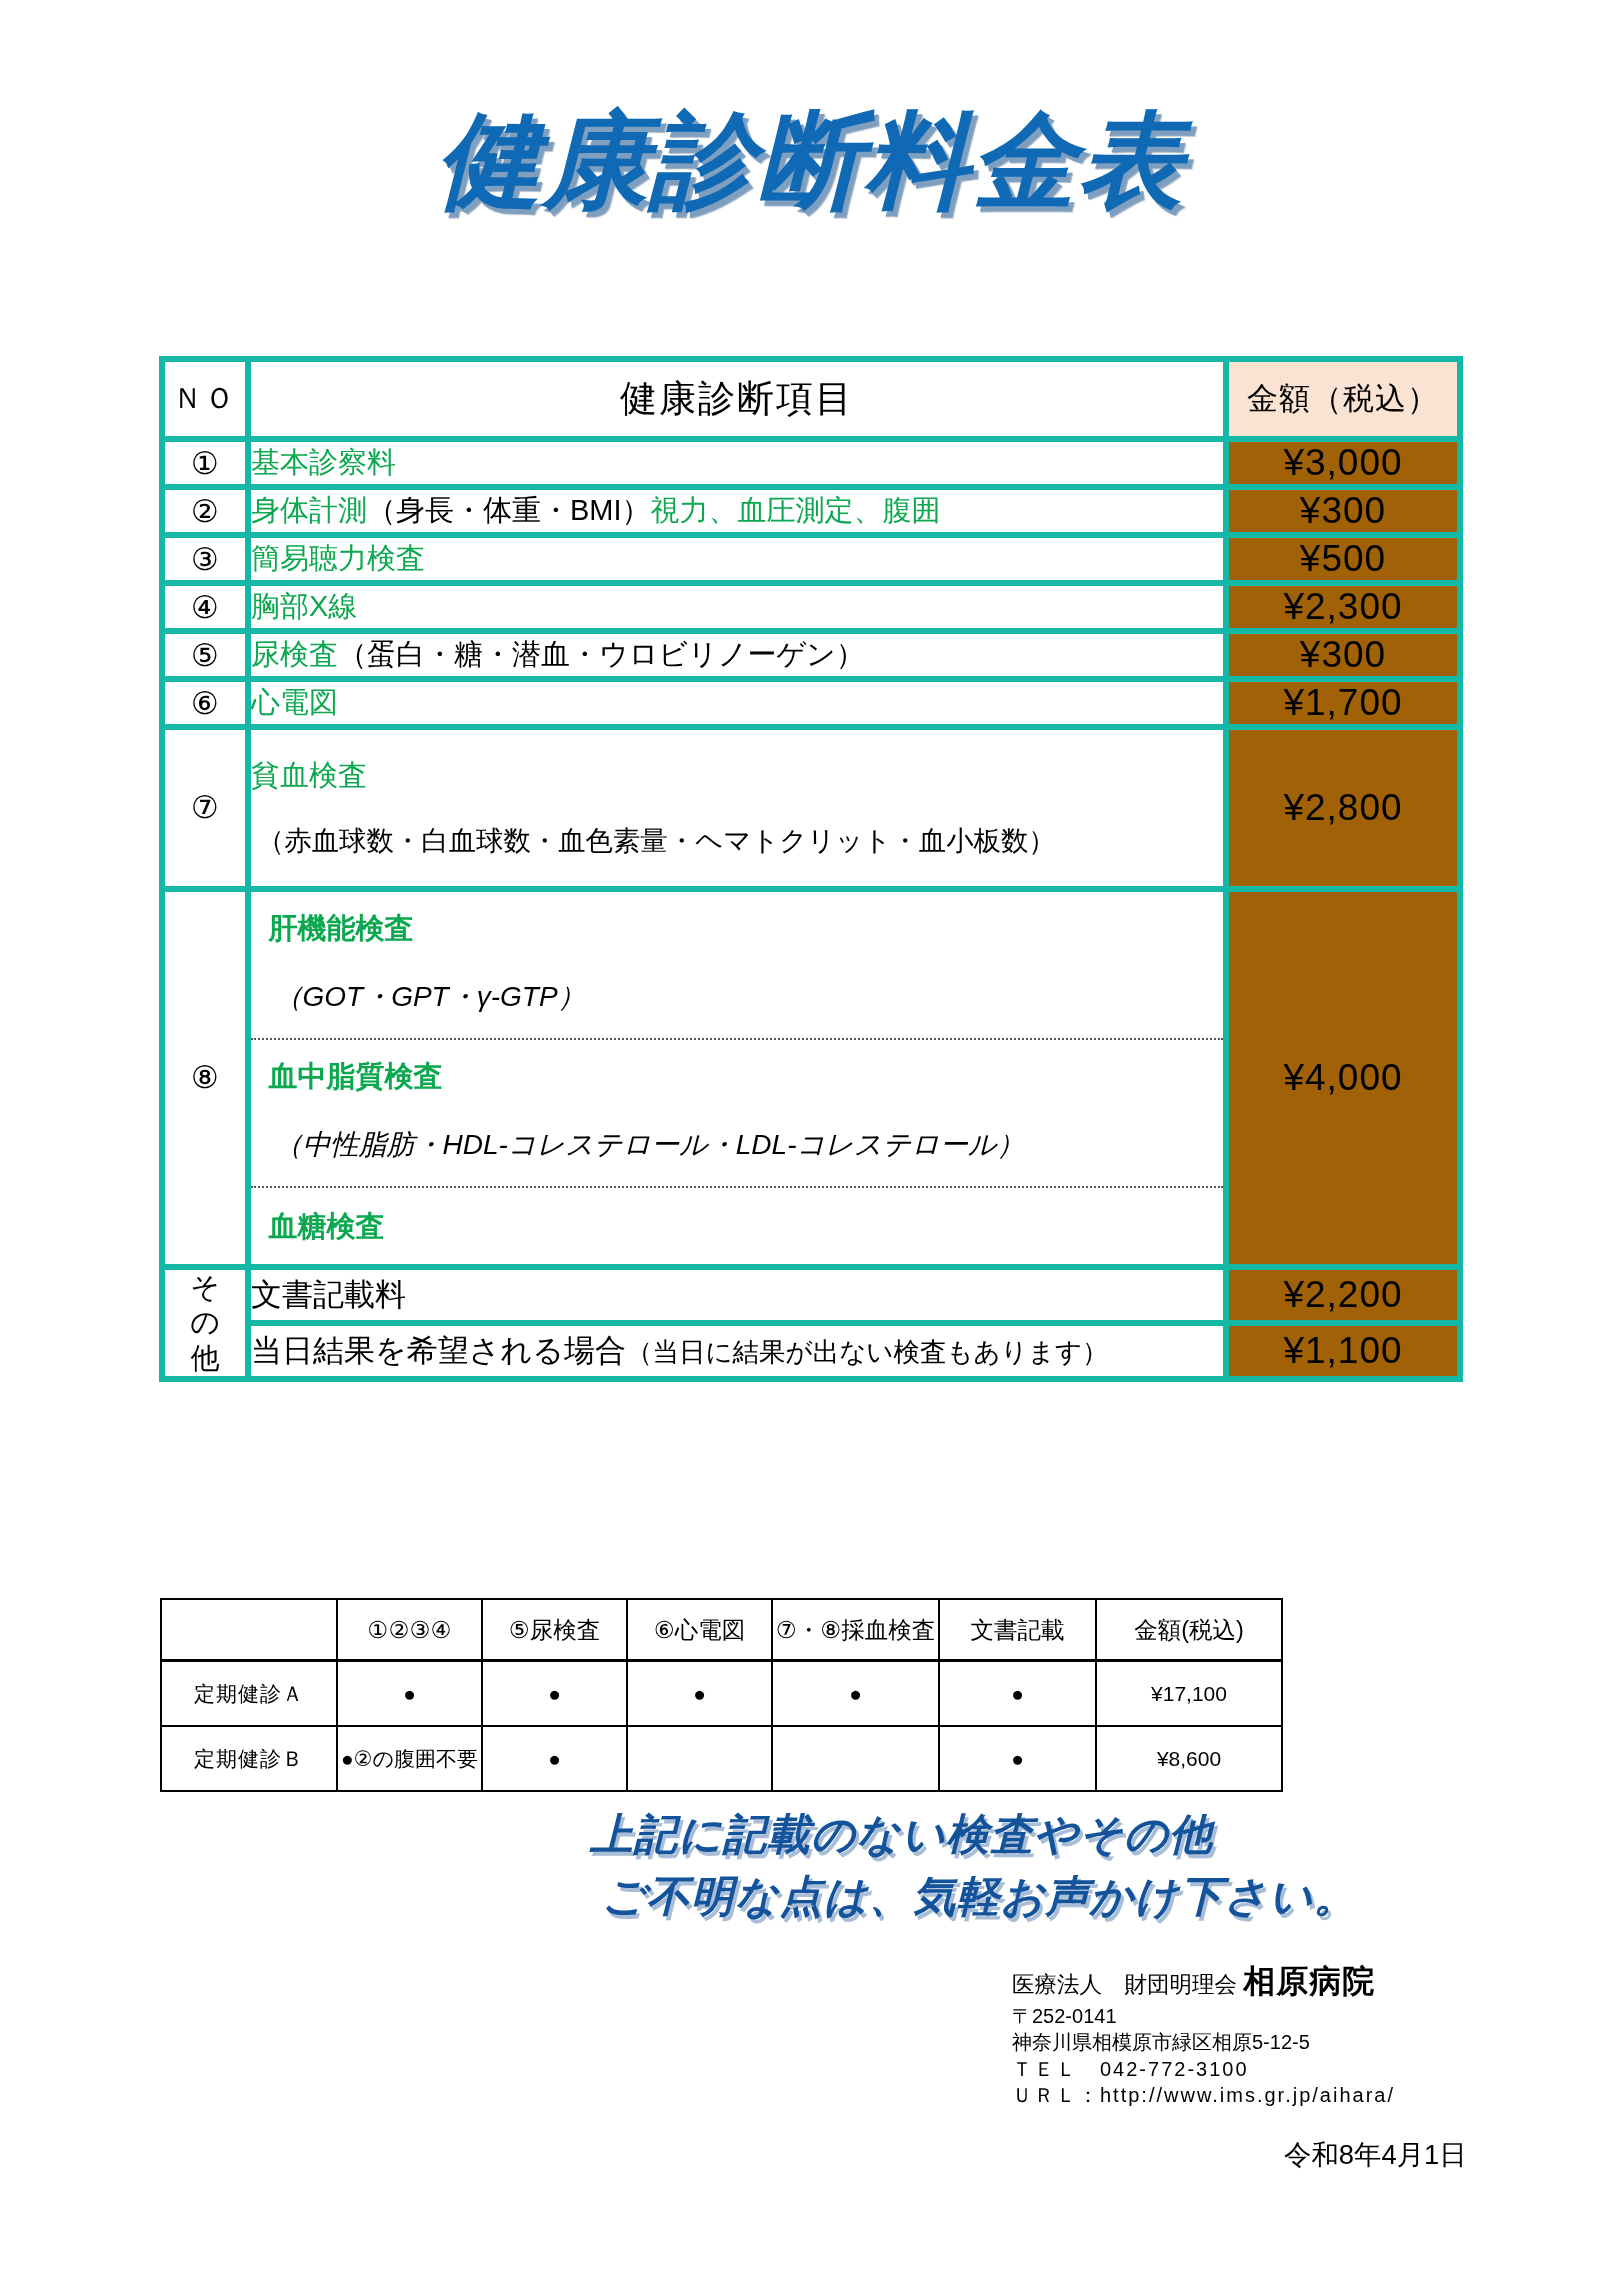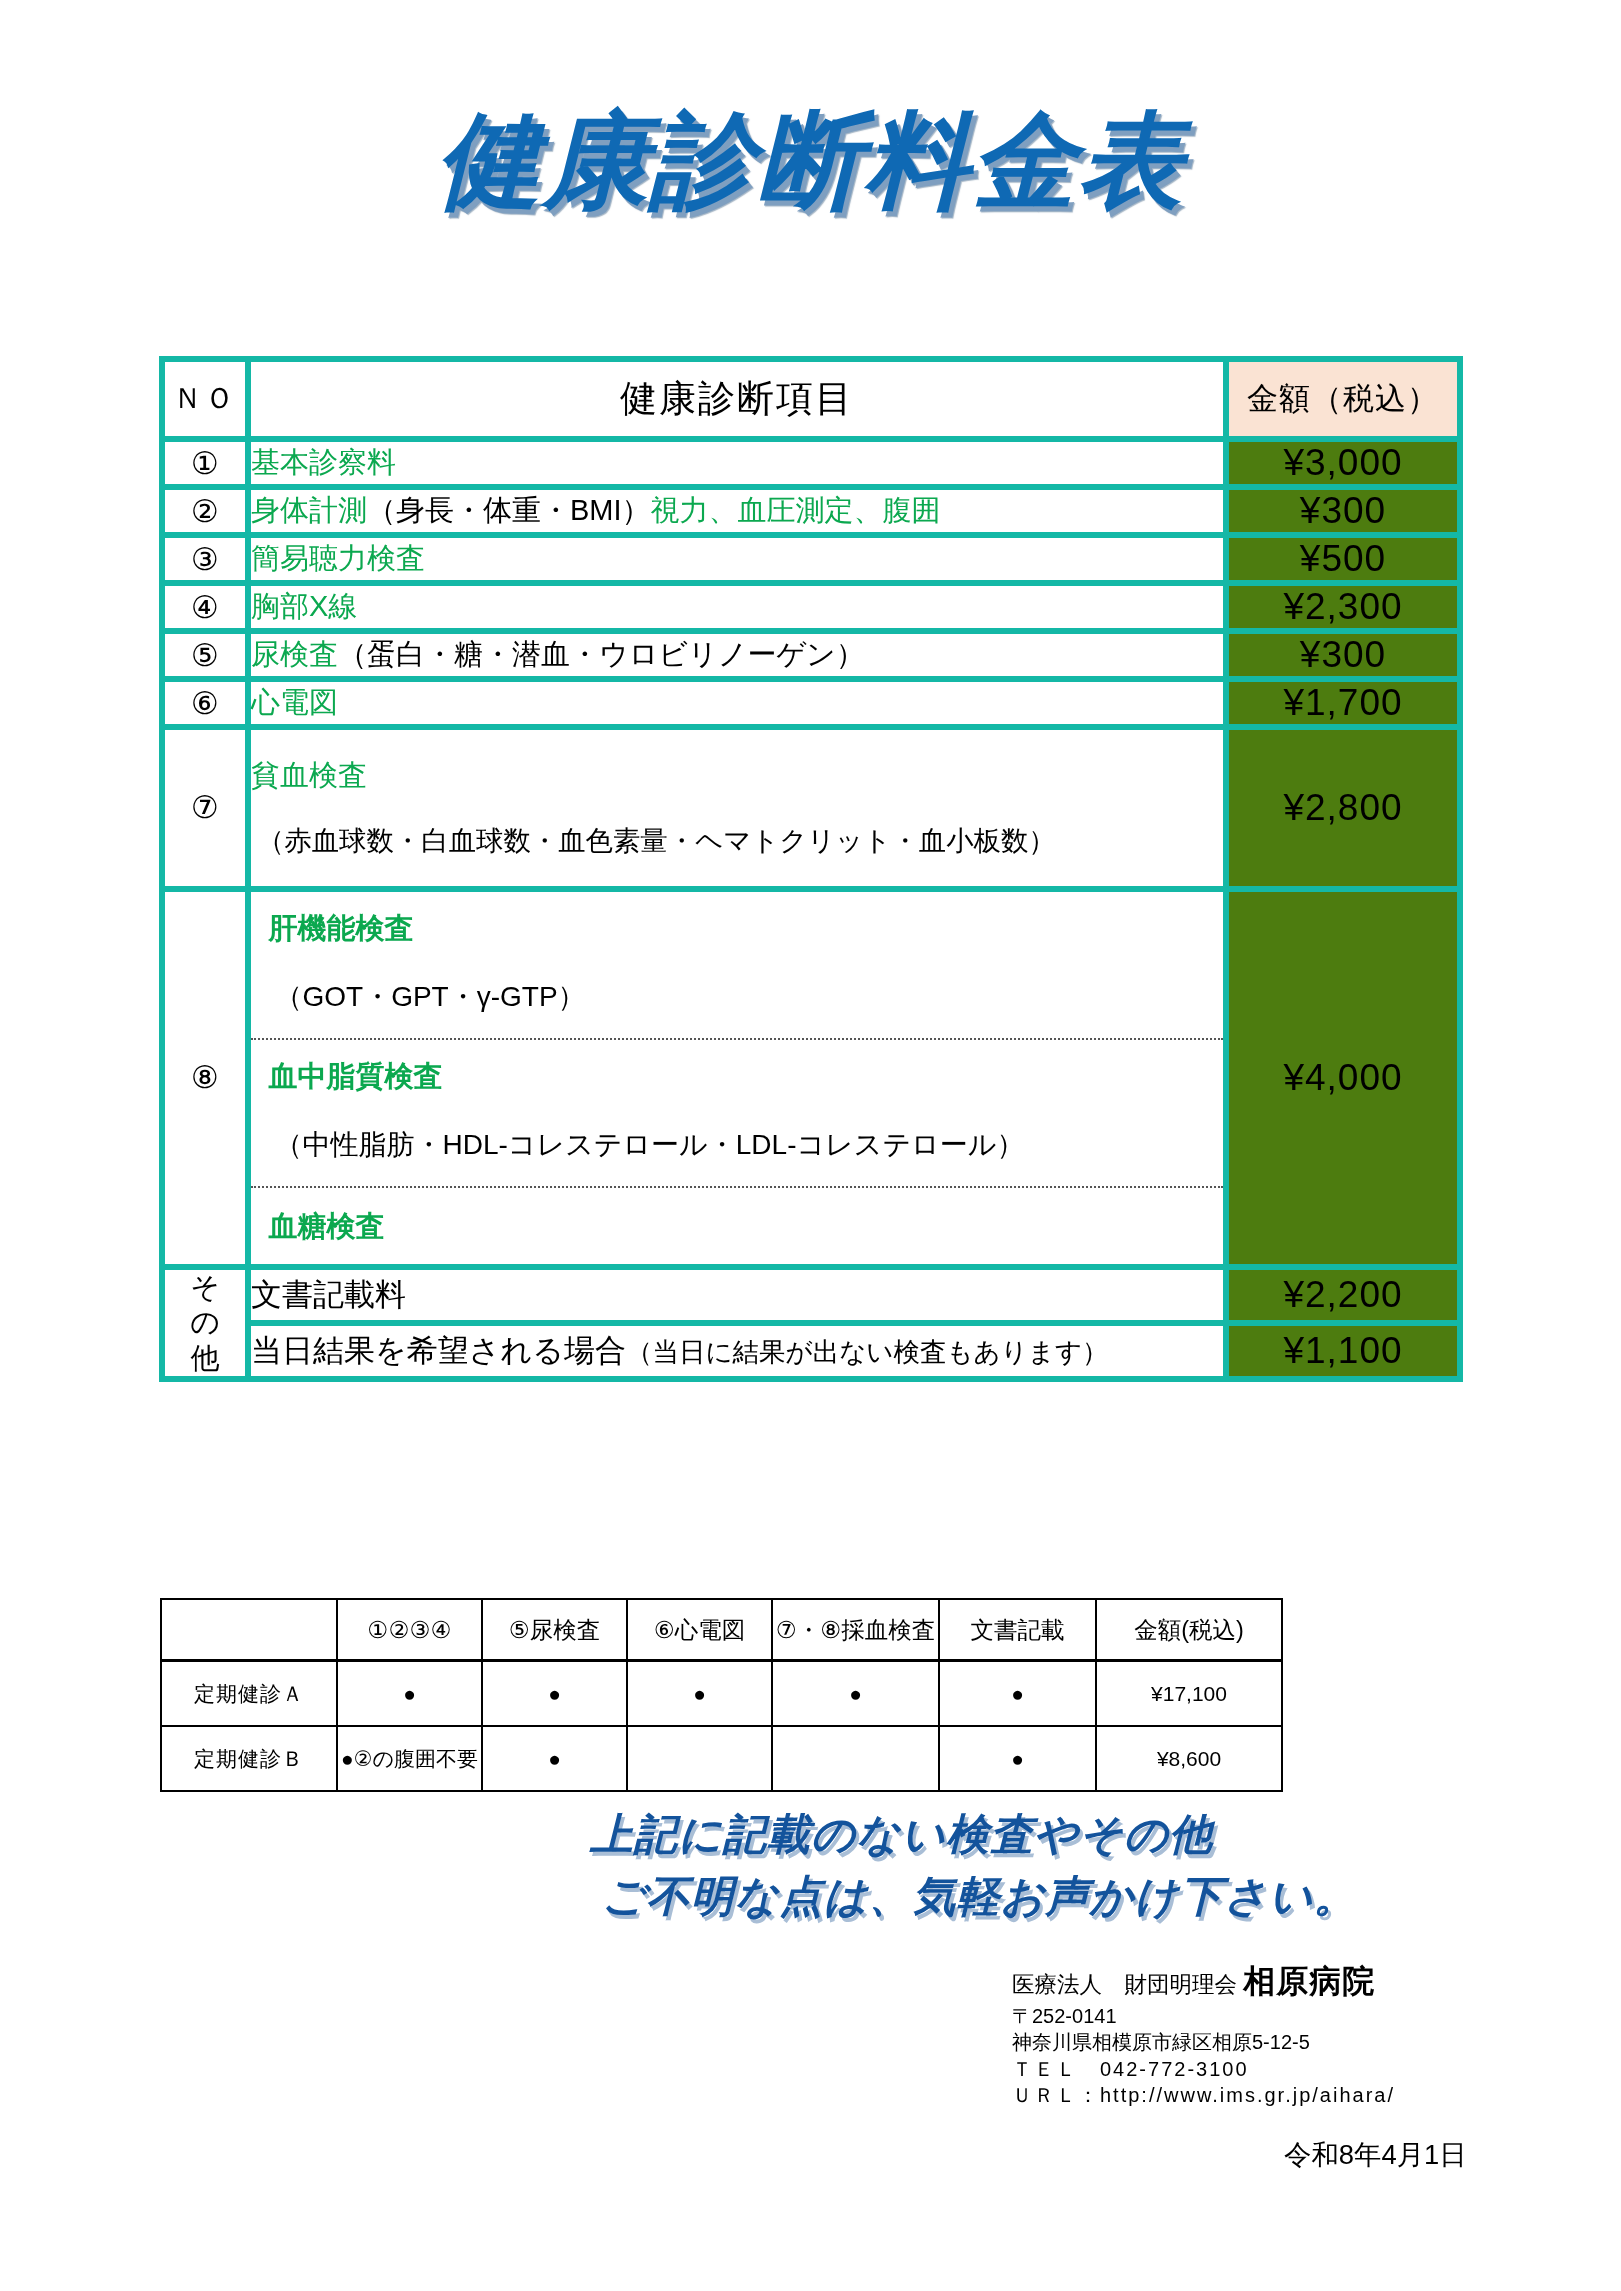--- a/index.html
+++ b/index.html
@@ -58,21 +58,21 @@
     text-align:center;font-size:37px;letter-spacing:2px;
   }
   .hdr .amt{
     text-align:center;font-size:31px;background:#fae3d3;letter-spacing:1px;
   }
 
   .no-cell{
     text-align:center;font-size:31px;color:#000;
   }
   .amt-cell{
-    text-align:center;font-size:37px;background:#4d7c0f;
+    text-align:center;font-size:37px;background:#a16207;
     letter-spacing:1px;white-space:nowrap;
   }
   .item-cell{
     padding:9.8px 0 9.8px 17.6px;
     font-size:29px;
   }
   .grn{color:#0ba84f;font-weight:normal;}
   .blk{color:#000;}
   .item-line{line-height:1.35;}
   .sub-line{font-size:27.4px;line-height:1.4;color:#000;padding-left:5.9px;}
@@ -81,21 +81,21 @@
   .r-tall .sub-line{margin-top:27.4px;}
 
   
   .sub8{width:100%;border-collapse:collapse;}
   .sub8 td{border:none;padding:0;}
   .sub8 tr.sep td{
     border-bottom:2px dotted #555;
   }
   .blk8{padding:15.7px 0 21.6px 17.6px;}
   .blk8 .t{font-size:29px;color:#0ba84f;font-weight:bold;line-height:1.4;}
-  .blk8 .s{font-size:28px;color:#000;line-height:1.4;margin-top:29px;padding-left:5.9px;}
+  .blk8 .s{font-size:28px;color:#000;line-height:1.4;margin-top:29px;padding-left:5.9px;font-style:italic;}
   .blk8.single{padding:17.6px 0 17.6px 17.6px;}
 
   .sonota-cell{
     text-align:center;font-size:29px;line-height:1.22;
     width:86px;
   }
   .other-item{padding:13.7px 0 13.7px 17.6px;font-size:31px;color:#000;}
   .other-item .small{font-size:26.5px;}
 
   

